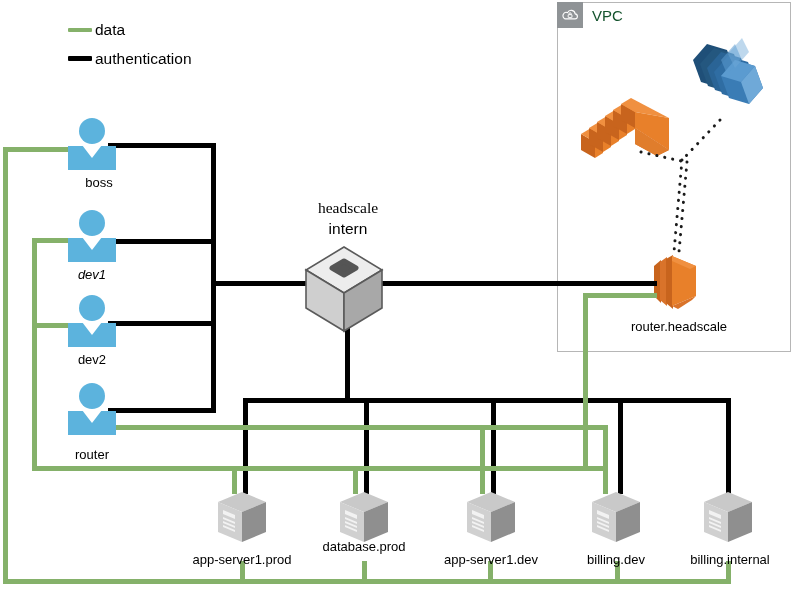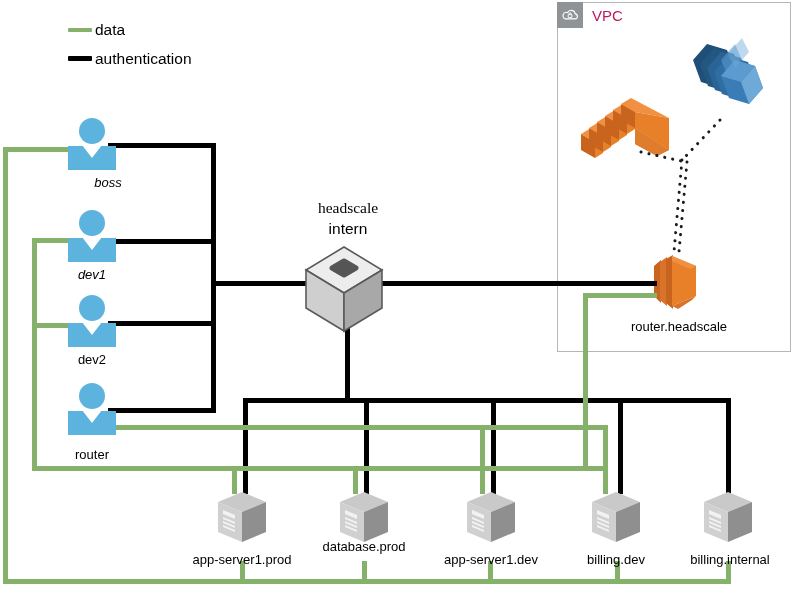--- a/index.html
+++ b/index.html
@@ -63,21 +63,21 @@
     box-sizing:border-box;
   }
   .vpc-header{
     position:absolute;left:0;top:0;display:flex;align-items:center;height:26px;
   }
   .vpc-badge{
     width:26px;height:26px;background:#8f9396;
     display:flex;align-items:center;justify-content:center;
   }
   .vpc-title{
-    font-size:15px;color:#be185d;margin-left:9px;line-height:1;
+    font-size:15px;color:#14532d;margin-left:9px;line-height:1;
   }
 
   
   .awsshape{position:absolute;}
   .awsshape svg{display:block;}
 
   
   .dots{position:absolute;pointer-events:none;}
 </style>
 </head>
@@ -251,21 +251,21 @@
   <div class="wire data" style="left:232px;top:466px;width:5px;height:28px;"></div>
   <div class="wire data" style="left:353px;top:466px;width:5px;height:28px;"></div>
   <div class="wire data" style="left:480px;top:425px;width:5px;height:69px;"></div>
   <div class="wire data" style="left:603px;top:466px;width:5px;height:28px;"></div>
 
   <div class="person" style="left:68px;top:118px;">
     <span class="head"></span>
     <span class="body"></span>
     <span class="notch"></span>
   </div>
-  <div class="node-label" style="left:60px;top:176px;width:96px;font-style:italic;">boss</div>
+  <div class="node-label" style="left:51px;top:176px;width:96px;">boss</div>
 
   <div class="person" style="left:68px;top:210px;">
     <span class="head"></span>
     <span class="body"></span>
     <span class="notch"></span>
   </div>
   <div class="node-label" style="left:44px;top:268px;width:96px;font-style:italic;">dev1</div>
 
   <div class="person" style="left:68px;top:295px;">
     <span class="head"></span>

